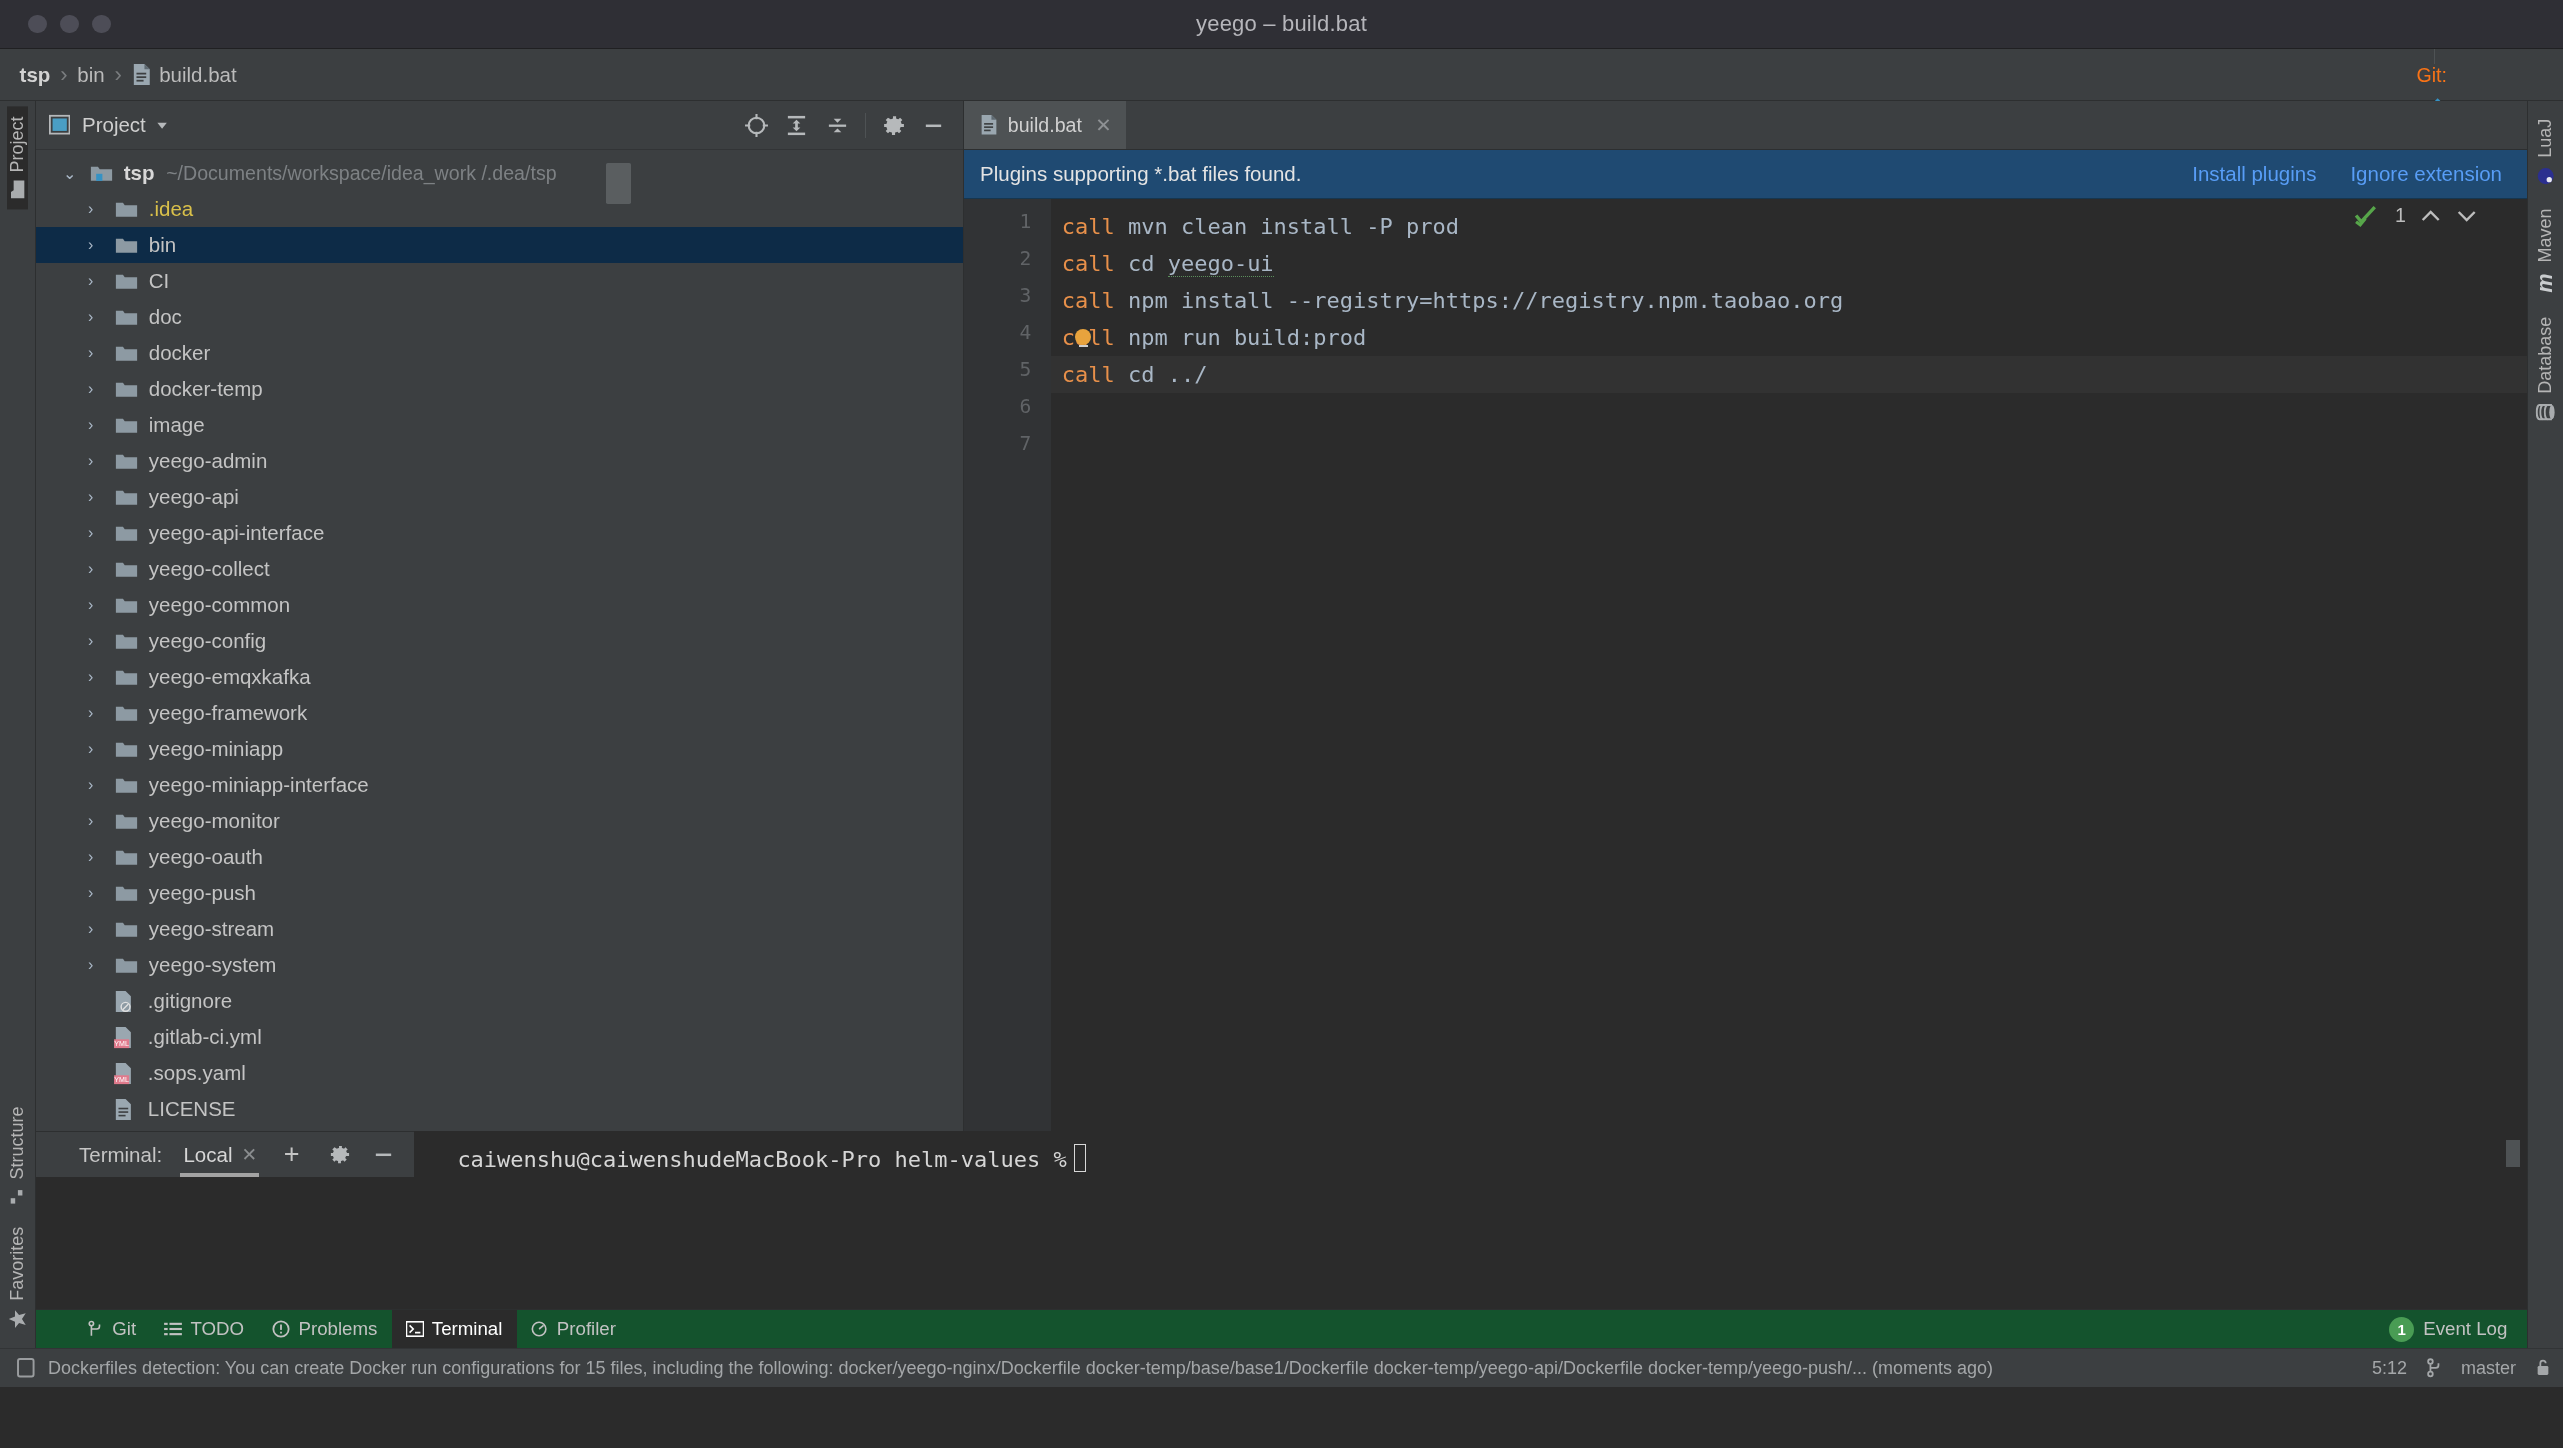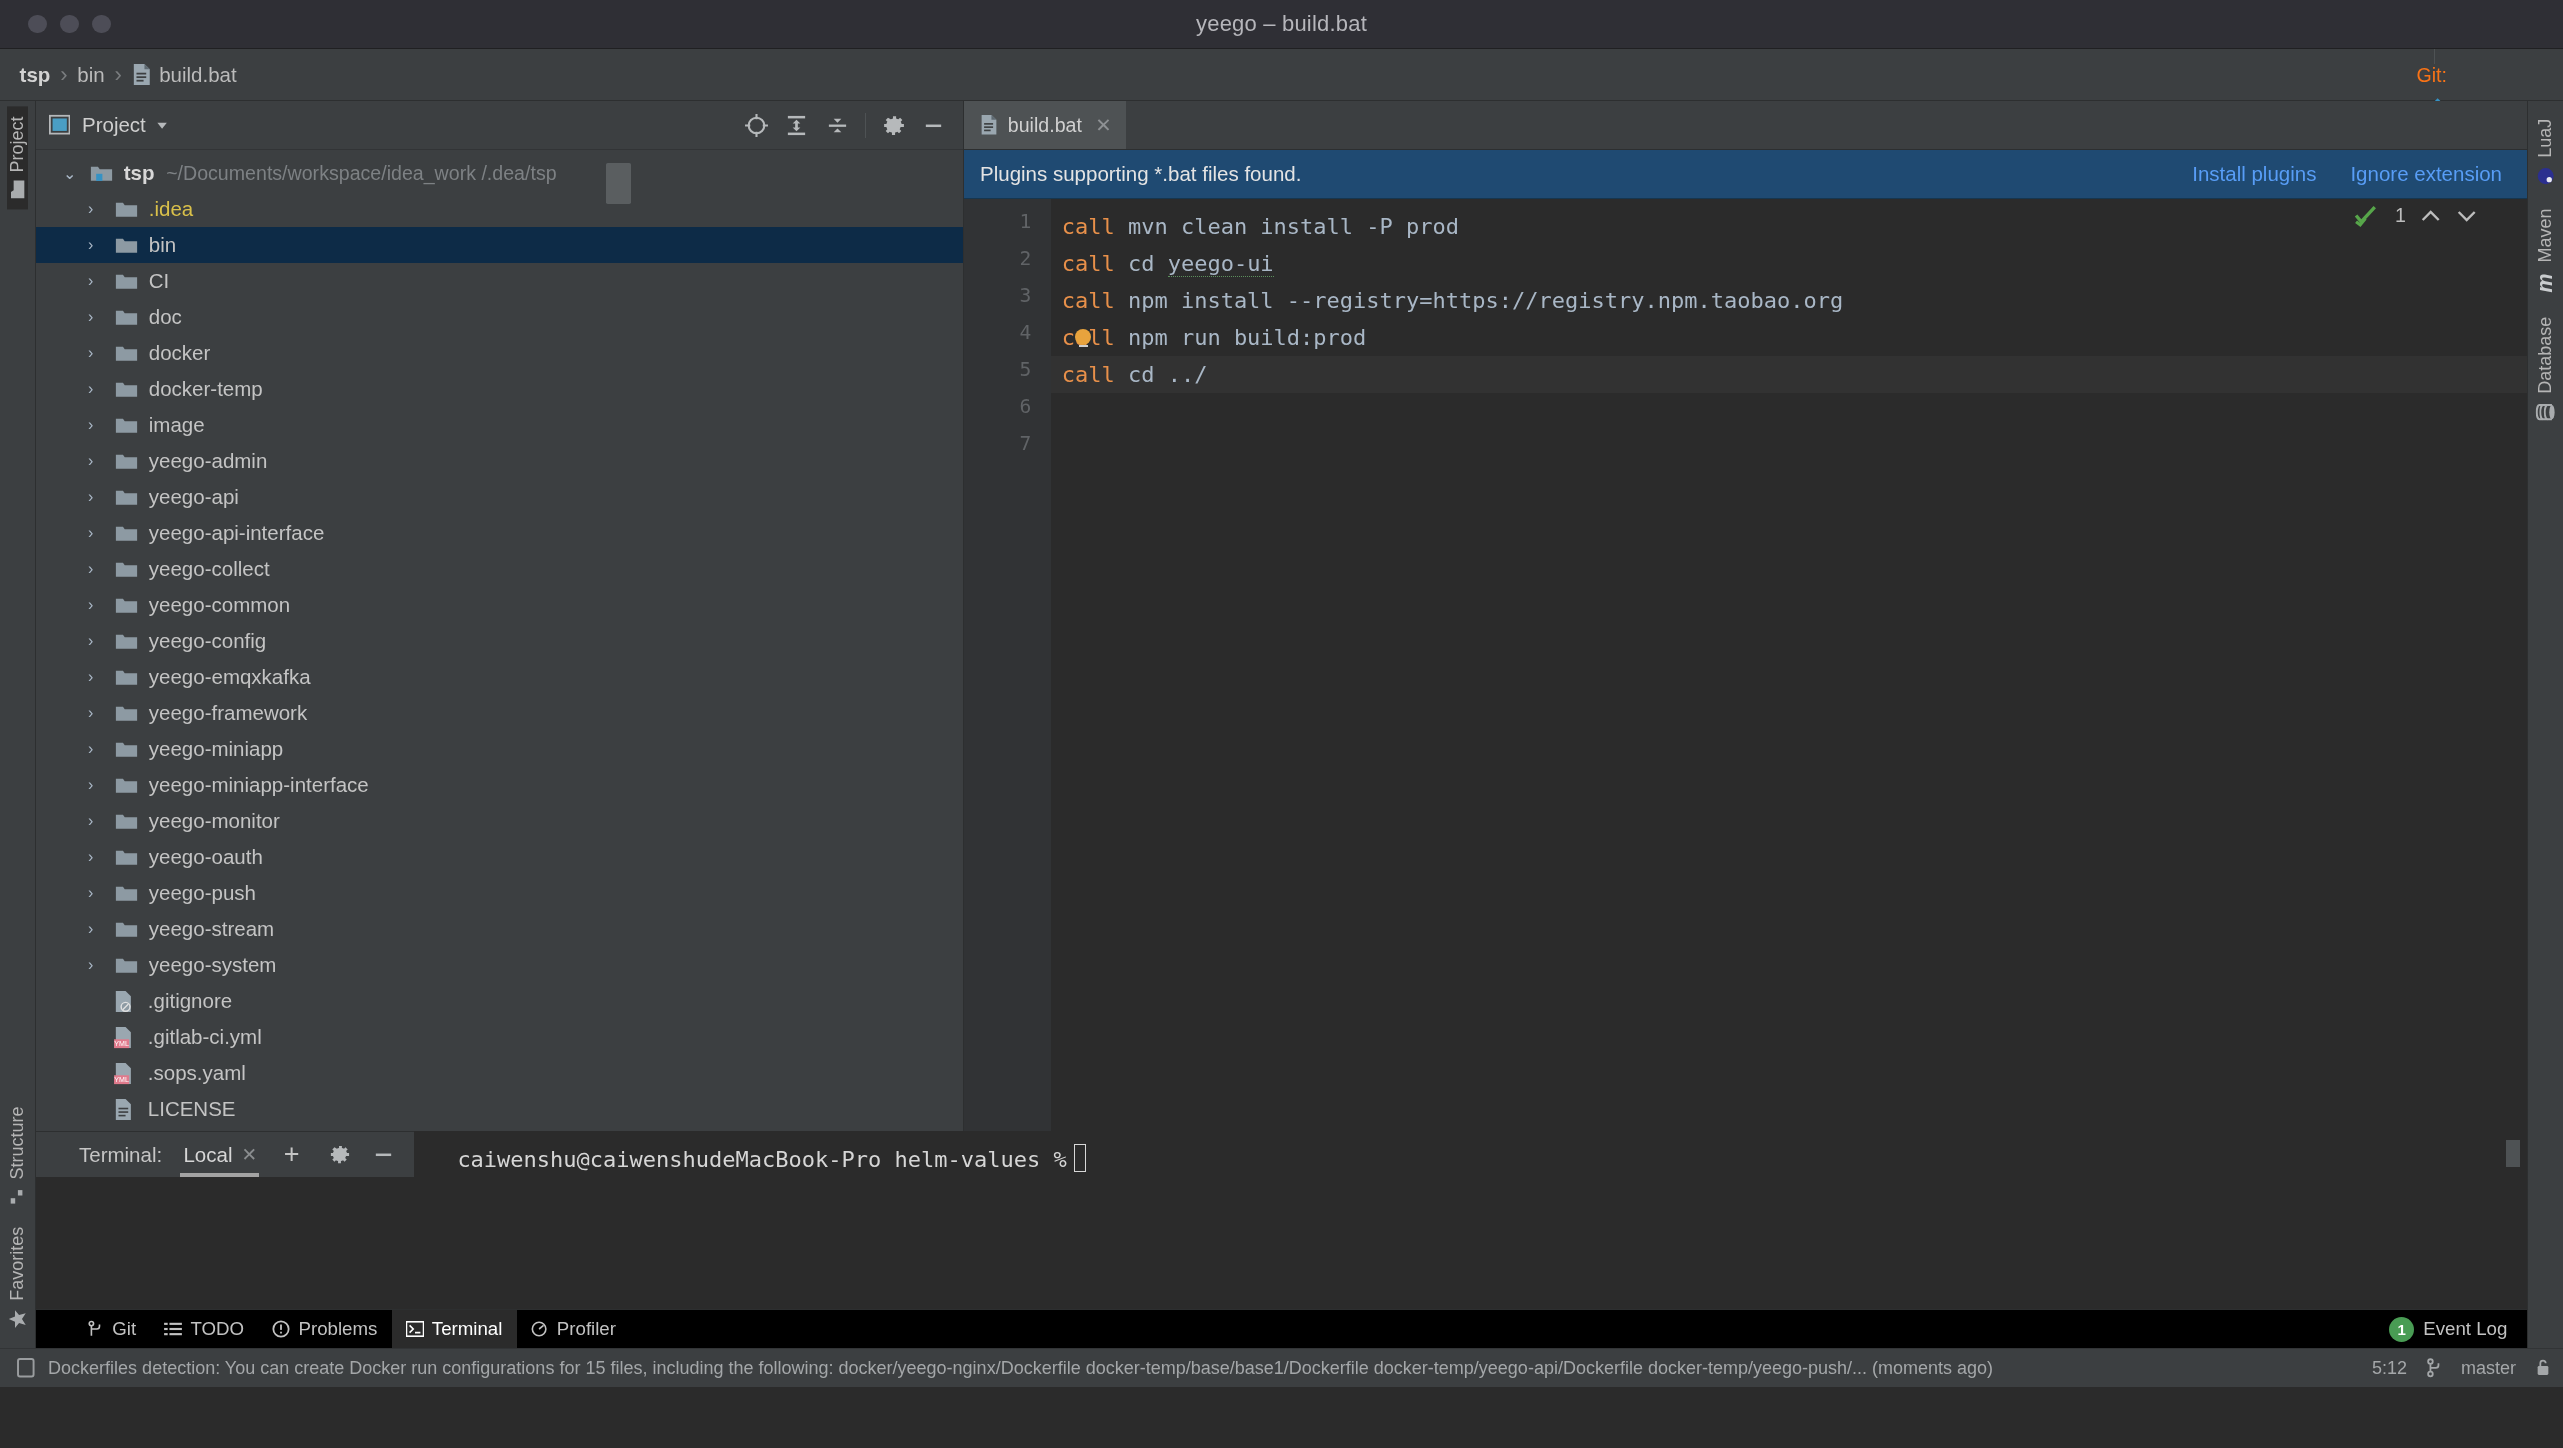--- a/index.html
+++ b/index.html
@@ -218,21 +218,21 @@
     display: inline-block; width: 12.5px; height: 28.5px;
     border: 1.8px solid #d8d8d8; vertical-align: -5.3px; margin-left: 7.1px;
   }
   .term-scrollbar {
     position: absolute; right: 7.1px; top: 9px; width: 14.2px; height: 27px;
     background: #4e5254;
   }
 
   
   .toolbar-bottom {
-    height: 39px; flex: none; background: #000000;
+    height: 39px; flex: none; background: #14532d;
     display: flex; align-items: stretch; padding-left: 36px;
     border-top: 0.9px solid #2d2f30;
     font-size: 18.7px; color: #c2c2c2;
   }
   .bt {
     display: flex; align-items: center; gap: 8px; padding: 0 14.2px;
   }
   .bt.active { background: #2b2b2b; color: #ffffff; }
   .bt-right { margin-left: auto; display: flex; align-items: center; gap: 9px; padding-right: 19.6px; }
   .badge-green {

